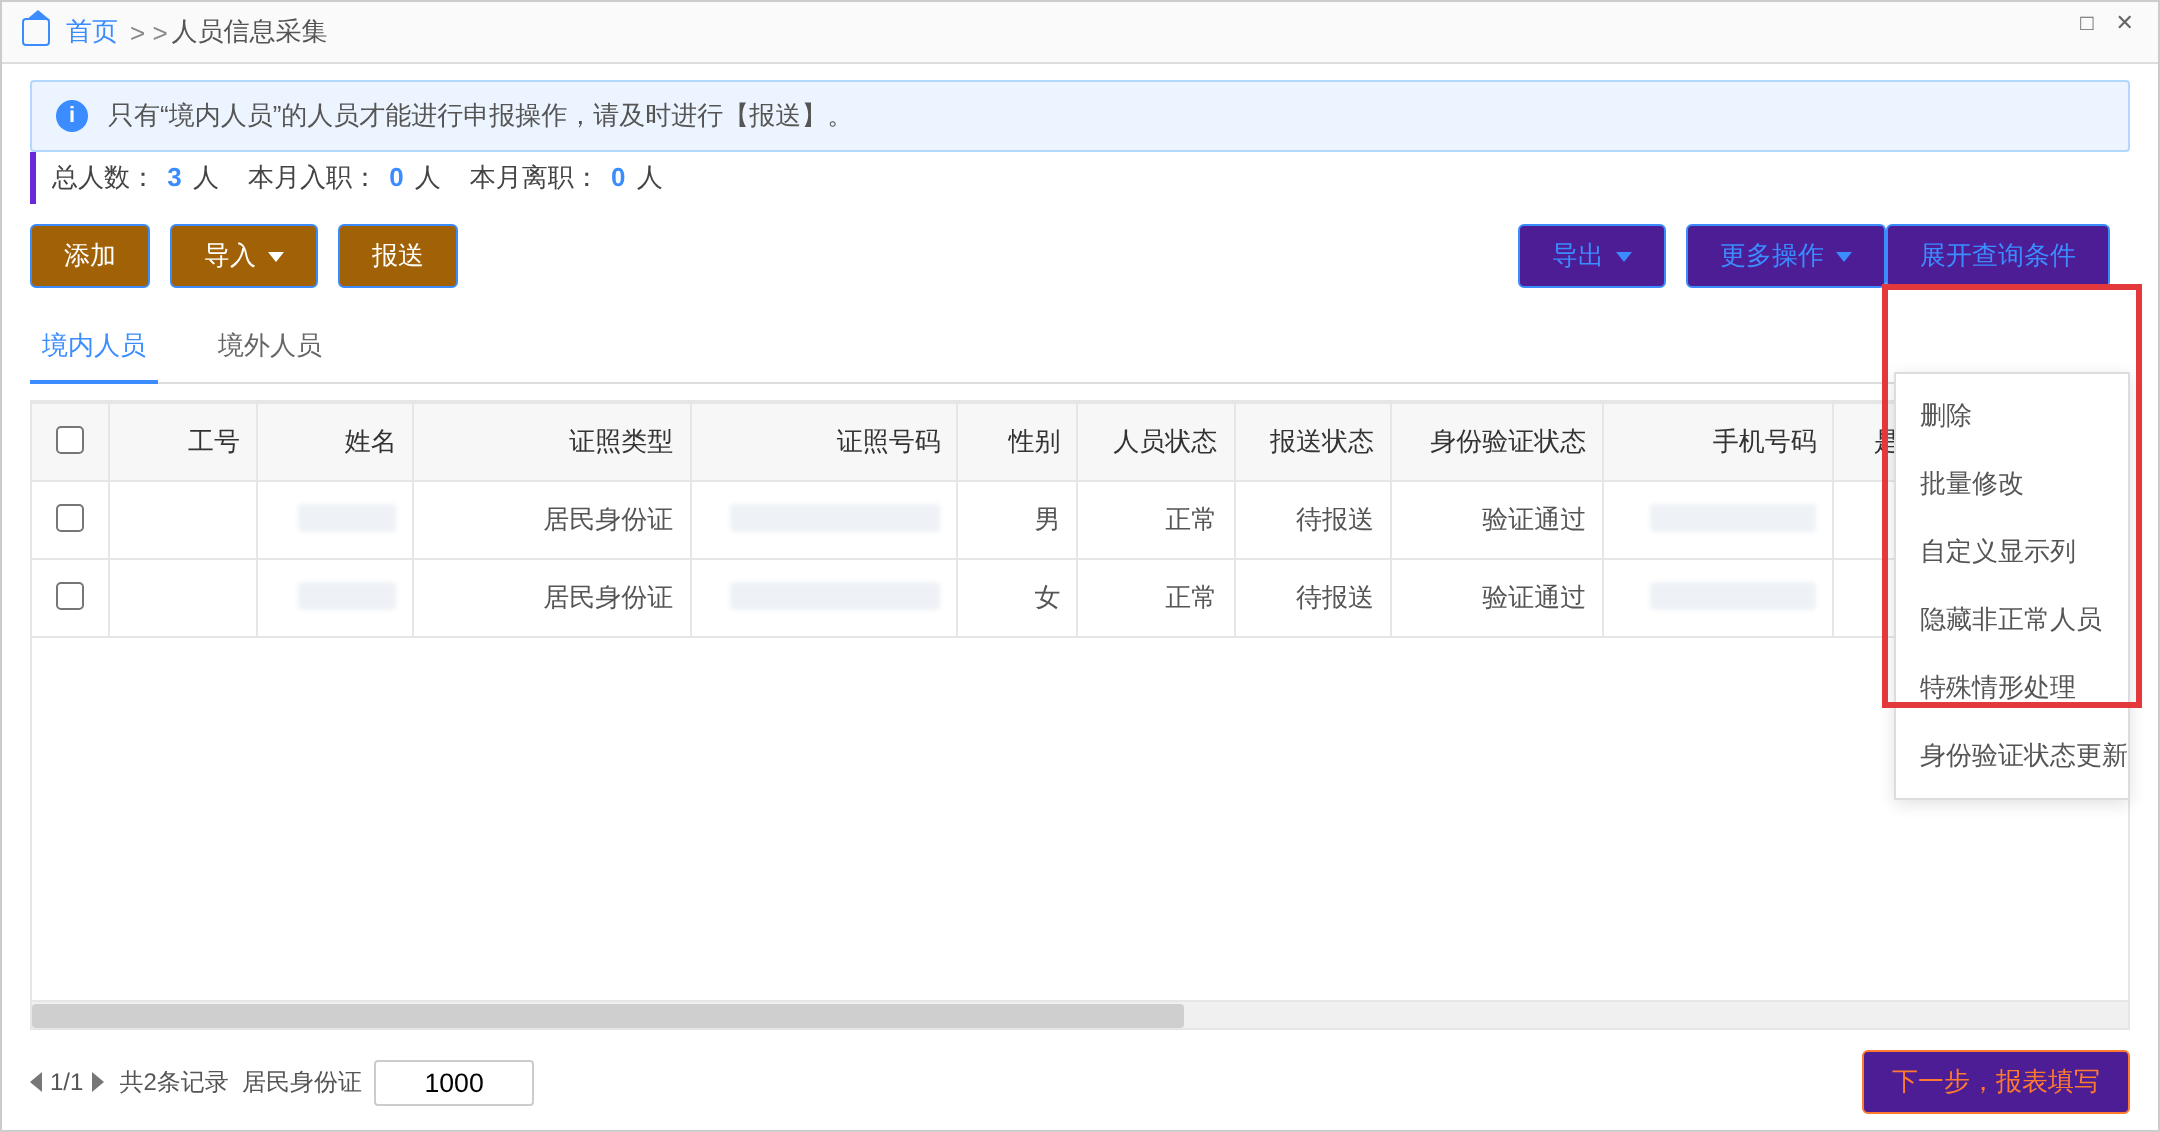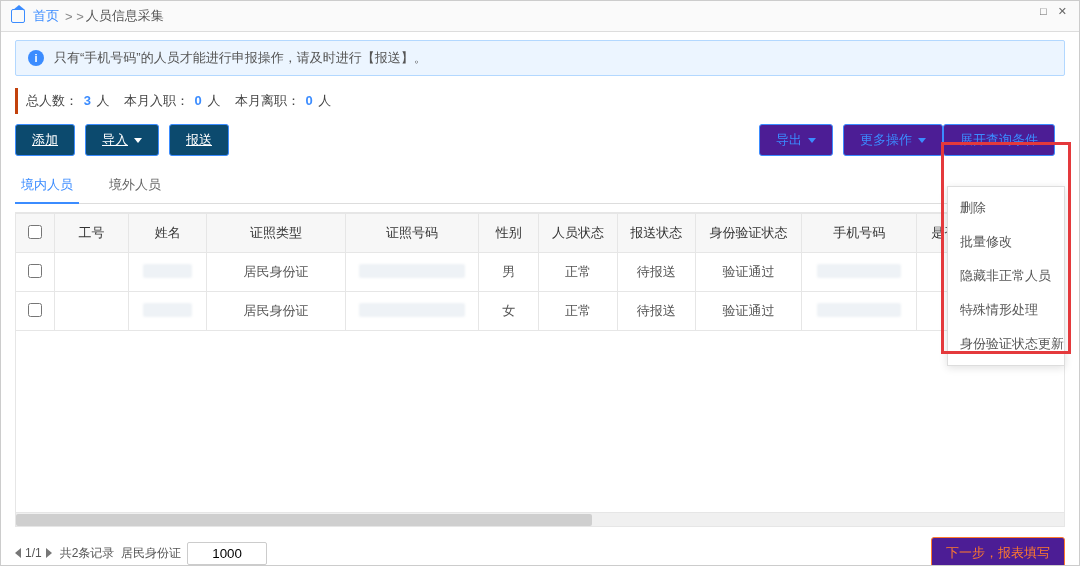--- a/index.html
+++ b/index.html
@@ -69,44 +69,43 @@
     border-radius: 50%;
     background: #3b8cff;
     color: #fff;
     font-weight: bold;
     font-size: 11px;
     text-align: center;
     line-height: 16px;
     margin-right: 10px;
   }
   .stats-bar {
-    margin-top: 12px;
     padding: 4px 0 4px 8px;
-    border-left: 3px solid #c2410c;
+    border-left: 3px solid #6d28d9;
     color: #444;
   }
   .stats-bar .num { color: #3b8cff; font-weight: bold; margin: 0 2px;}
   .toolbar {
     margin-top: 10px;
     display: flex;
     align-items: center;
   }
   .btn {
     display: inline-flex;
     align-items: center;
     padding: 6px 16px;
     border-radius: 3px;
     font-size: 13px;
     margin-right: 10px;
     cursor: pointer;
     border: 1px solid transparent;
     background: #4c1d95;
     white-space: nowrap;
   }
-  .btn-primary { background: #0c4a6e; color: #fff; border-color:#3b8cff;text-decoration:underline;}
+  .btn-primary { background: #a16207; color: #fff; border-color:#3b8cff;}
   .btn-outline-blue { color:#3b8cff; border:1px solid #3b8cff; }
   .btn-outline-orange { color:#ff7a2d; border:1px solid #ff7a2d; padding:6px 14px;}
   .chevron-down {
     display:inline-block;
     margin-left:6px;
     width:0;height:0;
     border-left:4px solid transparent;
     border-right:4px solid transparent;
     border-top:5px solid currentColor;
   }
@@ -128,21 +127,21 @@
     border-top:1px solid #e6e6e6;
   }
   table {
     width:100%;
     border-collapse: collapse;
     table-layout: fixed;
   }
   th, td {
     border:1px solid #e6e6e6;
     padding: 10px 8px;
-    text-align:center;
+    text-align:right;
     font-size:13px;
     color:#555;
     white-space:nowrap;
     overflow:hidden;
     text-overflow: ellipsis;
   }
   th { background:#f7f7f7; color:#333; font-weight:normal;}
   .col-check { width:34px; text-align:center;}
   .col-id { width:64px; }
   .col-name { width:68px; }
@@ -239,21 +238,21 @@
   <span class="home-icon"></span>
   <a href="#">首页</a>
   <span class="sep">&gt; &gt;</span>
   <span class="cur">人员信息采集</span>
   <span class="window-ctrls">□ ✕</span>
 </div>
 
 <div class="content">
   <div class="alert-box">
     <span class="info-icon">i</span>
-    <span>只有“手机号码”的人员才能进行申报操作，请及时进行【报送】。</span>
+    <span>只有“境内人员”的人员才能进行申报操作，请及时进行【报送】。</span>
   </div>
 
   <div class="stats-bar">
     <span>总人数：</span>
     <span class="num">3</span>
     <span>人</span>
     &nbsp;&nbsp;
     <span>本月入职：</span>
     <span class="num">0</span>
     <span>人</span>
@@ -338,20 +337,21 @@
     </table>
     <div class="table-fill"></div>
     <div class="hscroll">
       <div class="thumb"></div>
     </div>
   </div>
 
   <div class="dropdown">
     <div class="item">删除</div>
     <div class="item">批量修改</div>
+    <div class="item">自定义显示列</div>
     <div class="item">隐藏非正常人员</div>
     <div class="item">特殊情形处理</div>
     <div class="item">身份验证状态更新</div>
   </div>
 
   <div class="red-annot" style="top:110px; right:8px; width:130px; height:212px;"></div>
 
 </div>
 
 <div class="footer">

